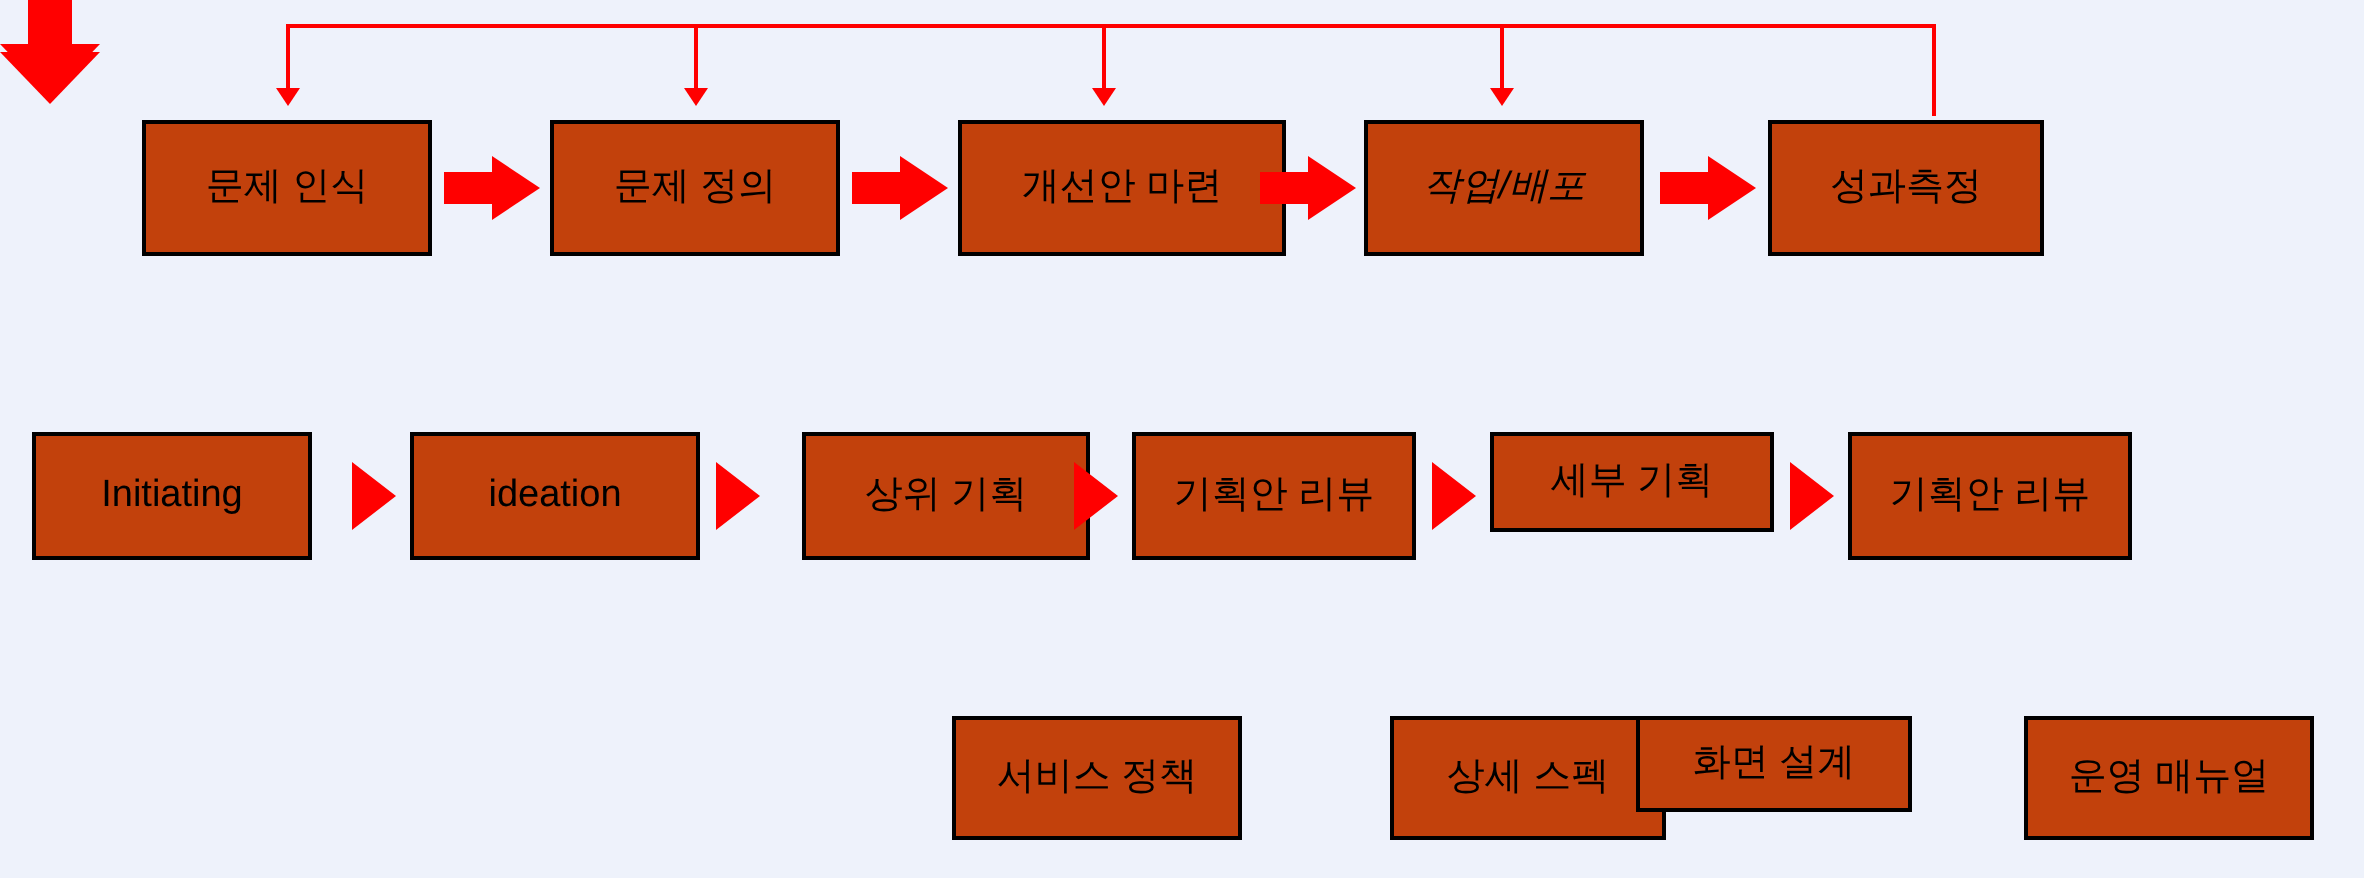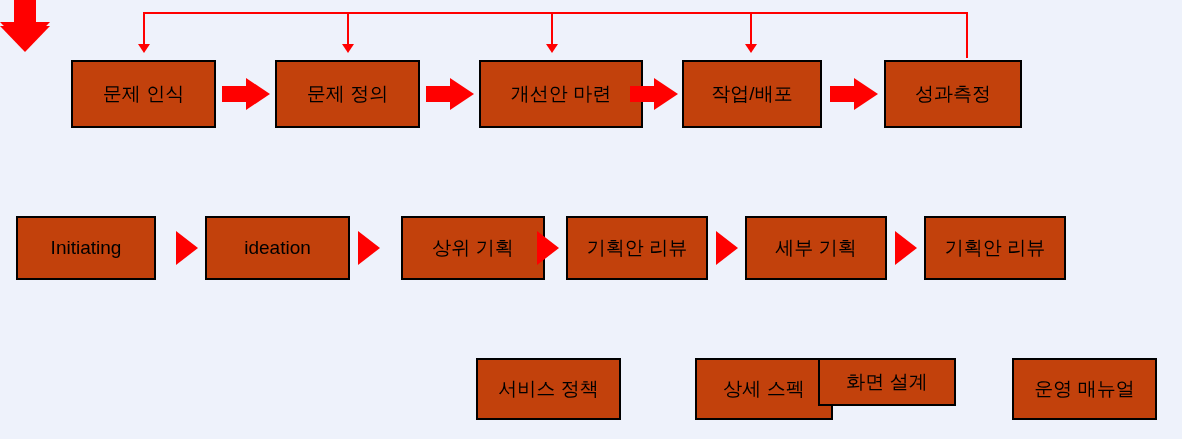--- a/index.html
+++ b/index.html
@@ -120,21 +120,21 @@
   <div class="node" style="left:479px; top:60px; width:164px; height:68px;align-items:center;">
     <span>개선안 마련</span>
   </div>
 
   <div class="arrow-big arrow-row1" style="left:630px; top:78px; width:48px; height:32px;">
     <div class="shaft" style="left:0; top:8px; width:26px; height:16px;"></div>
     <div class="head" style="left:24px; top:0;
          border-top:16px solid transparent; border-bottom:16px solid transparent; border-left:24px solid #ff0000;"></div>
   </div>
 
-  <div class="node" style="left:682px; top:60px; width:140px; height:68px;">
+  <div class="node" style="left:682px; top:60px; width:140px; height:68px;font-style:italic;">
     <span>작업/배포</span>
   </div>
 
   <div class="arrow-big arrow-row1" style="left:830px; top:78px; width:48px; height:32px;">
     <div class="shaft" style="left:0; top:8px; width:26px; height:16px;"></div>
     <div class="head" style="left:24px; top:0;
          border-top:16px solid transparent; border-bottom:16px solid transparent; border-left:24px solid #ff0000;"></div>
   </div>
 
   <div class="node" style="left:884px; top:60px; width:138px; height:68px;">
@@ -171,21 +171,21 @@
   </div>
 
   <div class="node" style="left:566px; top:216px; width:142px; height:64px;">
     <span>기획안 리뷰</span>
   </div>
 
   <div class="arrow-small" style="position:absolute; left:716px; top:231px; width:22px; height:34px;">
     <div class="head" style="left:0; top:0;"></div>
   </div>
 
-  <div class="node" style="left:745px; top:216px; width:142px; height:64px;text-align:center;">
+  <div class="node" style="left:745px; top:216px; width:142px; height:50px;text-align:center;">
     <span>세부 기획</span>
   </div>
 
   <div class="arrow-small" style="position:absolute; left:895px; top:231px; width:22px; height:34px;">
     <div class="head" style="left:0; top:0;"></div>
   </div>
 
   <div class="node" style="left:924px; top:216px; width:142px; height:64px;">
     <span>기획안 리뷰</span>
   </div>

